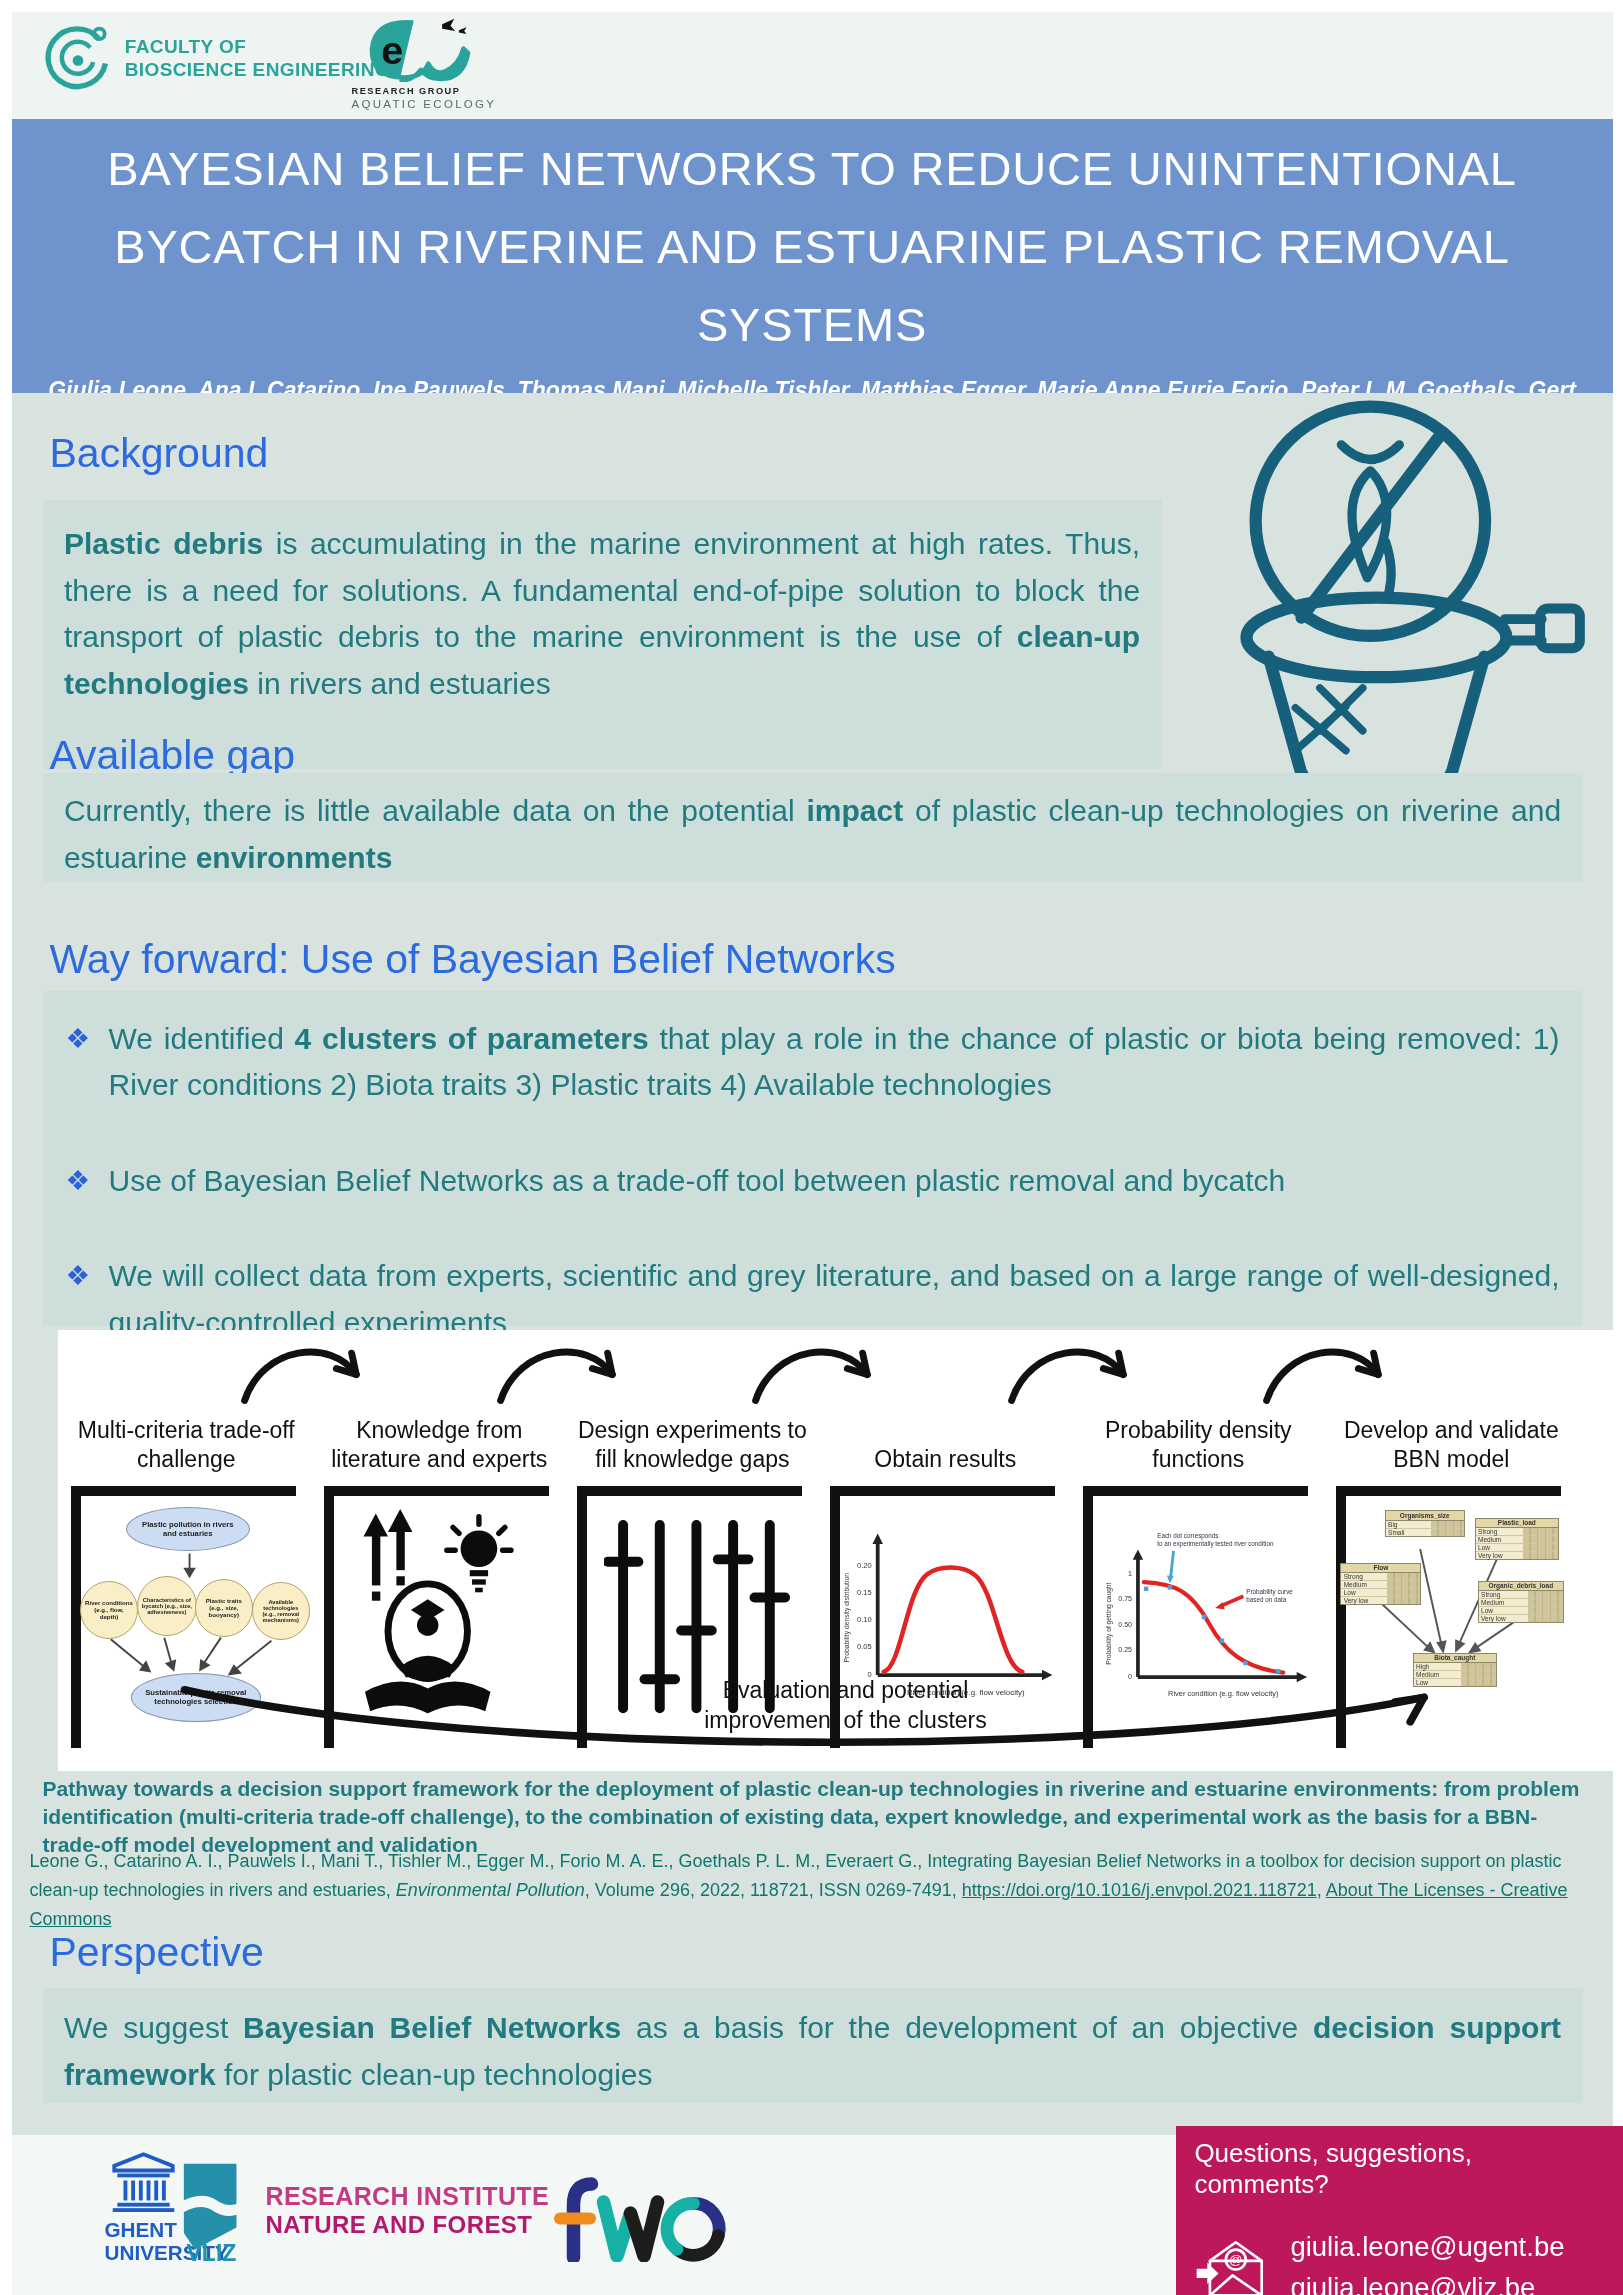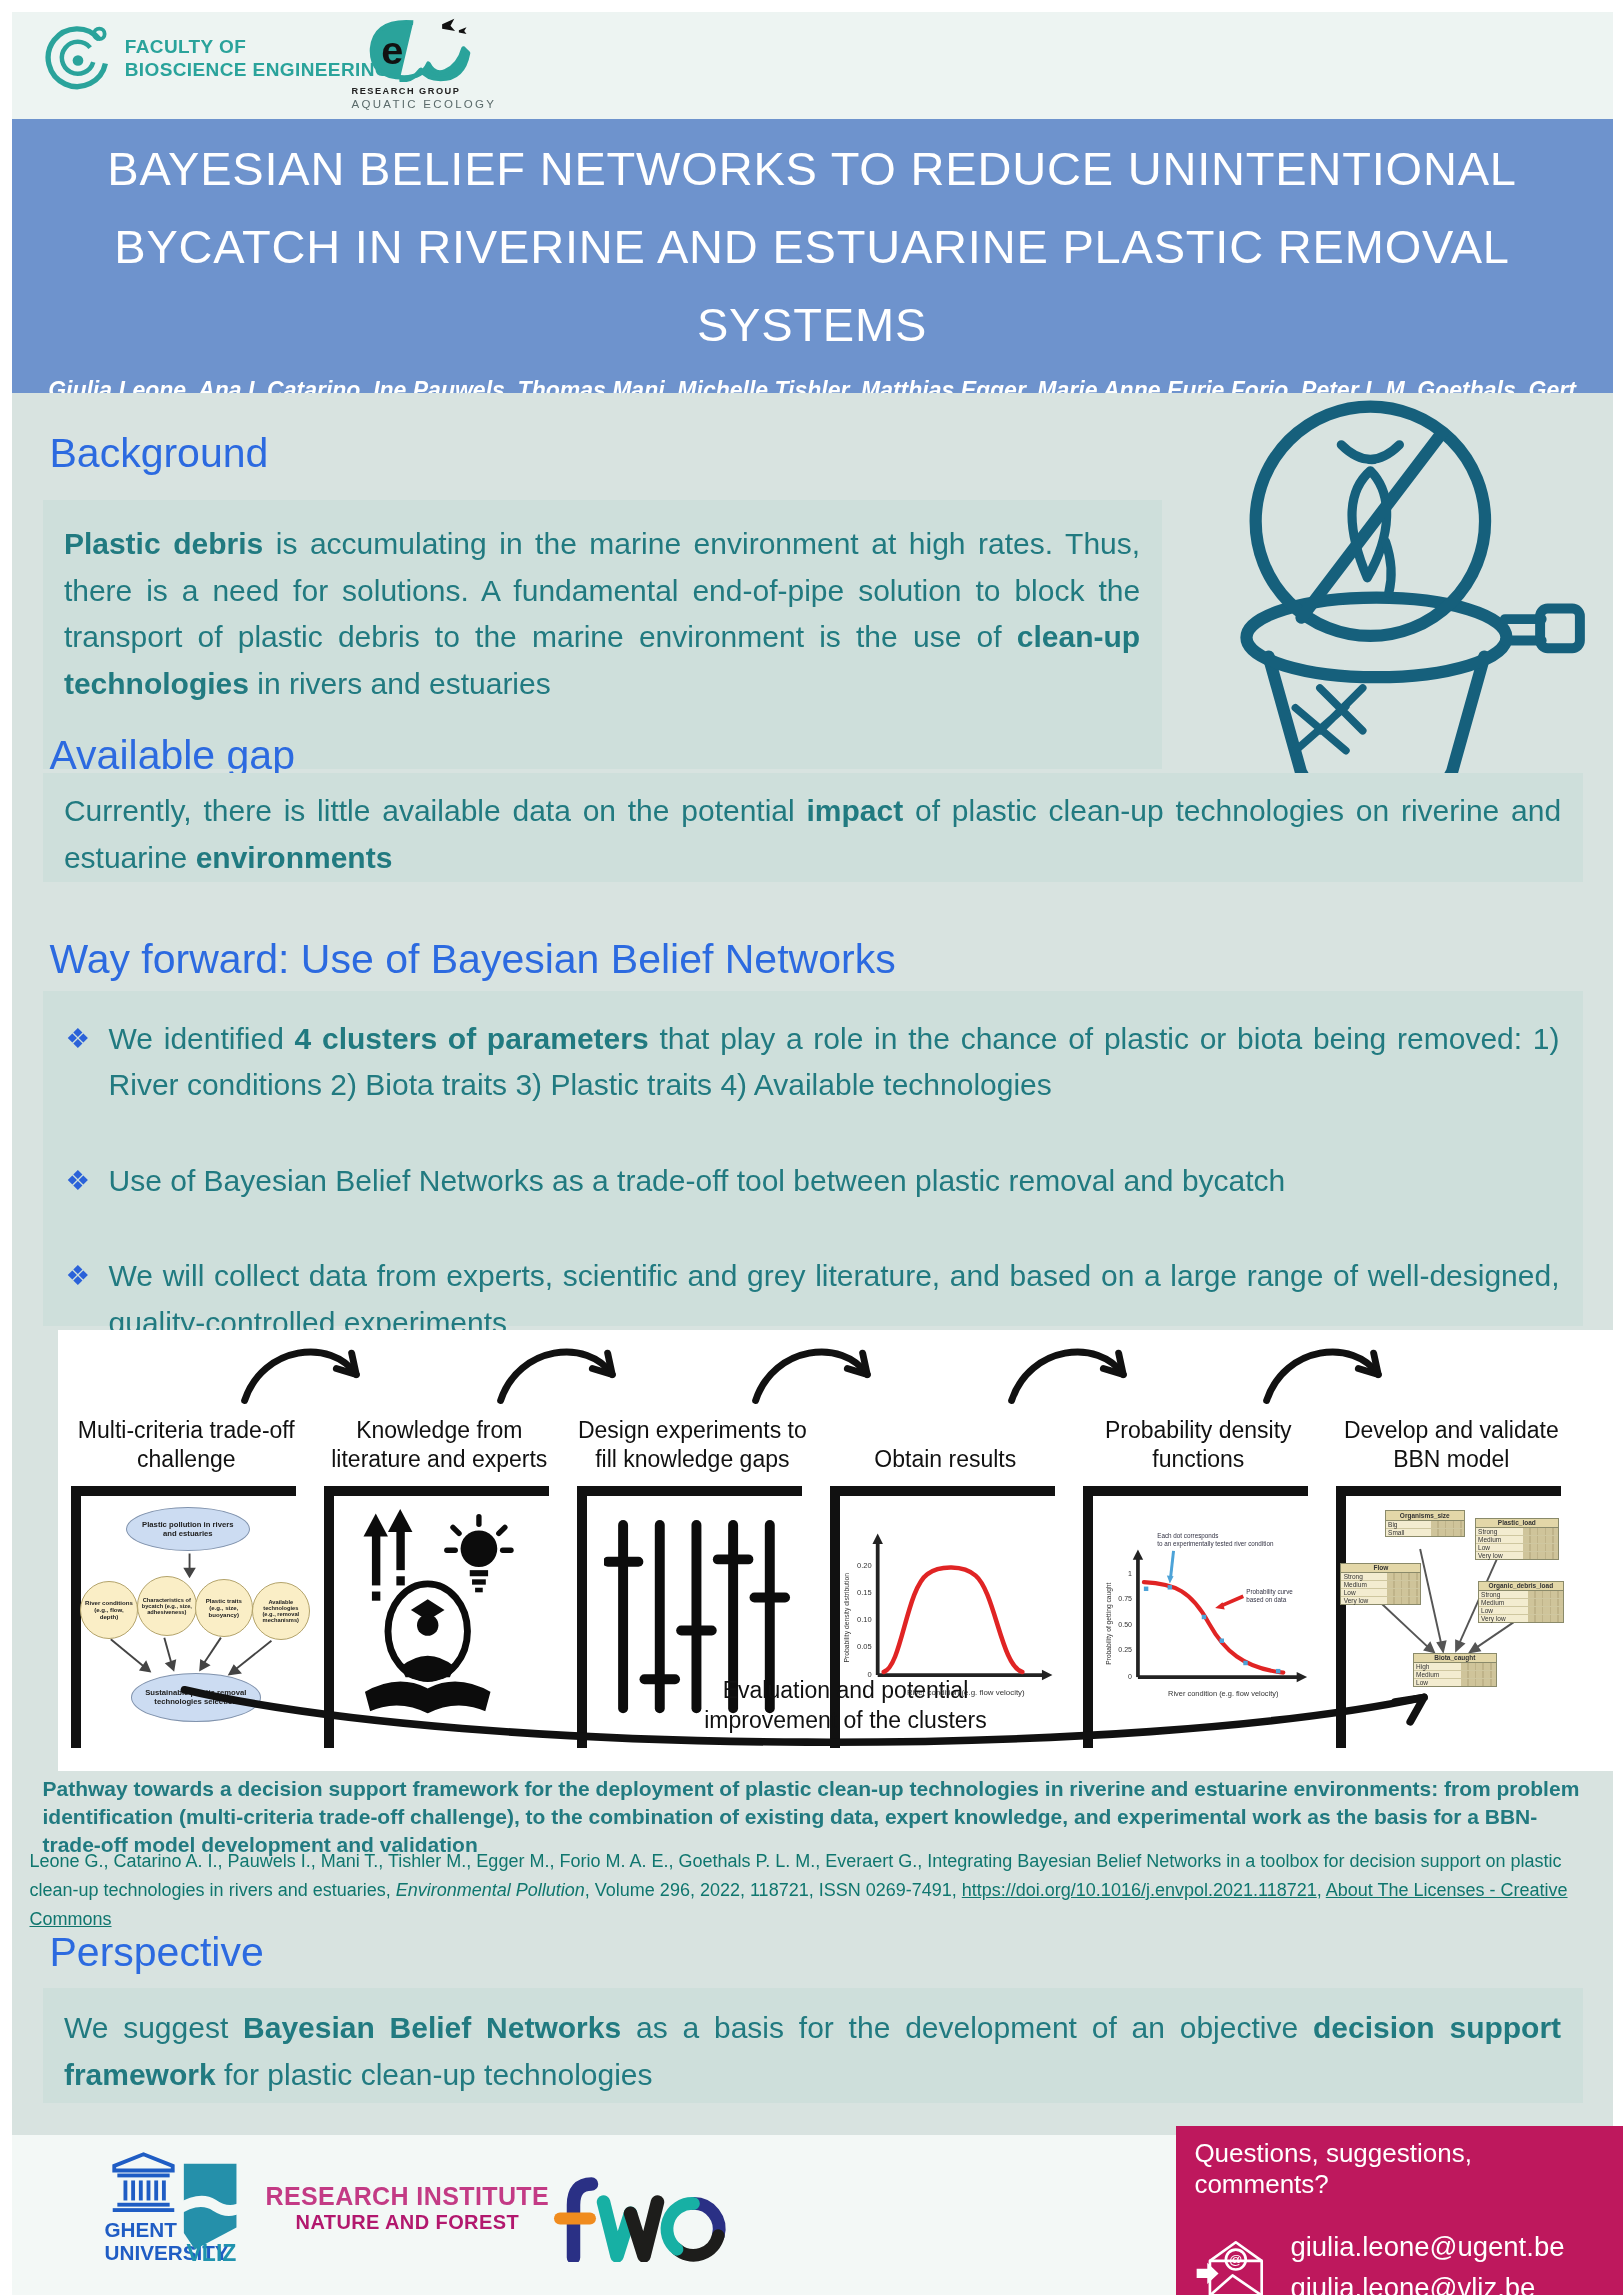--- a/index.html
+++ b/index.html
@@ -74,21 +74,21 @@
   #persp-box{left:31px;top:1595px;width:1540px;height:115px;padding:17px 21.4px;}
 
   
   .footer{left:11.5px;top:2135px;width:1601px;height:161px;background:#f3f8f6;}
   .ghent{left:47px;top:17px;width:99px;text-align:left;margin-left:46px;}
   .ghent-text{font-size:20.7px;font-weight:bold;color:#1f5dc4;line-height:1.12;margin-top:3.1px;}
   .vliz{left:152px;top:26px;width:92px;}
   .vliz-text{font-size:23px;font-weight:bold;color:#1f93ae;margin-top:-13.8px;margin-left:23px;}
   .inbo{left:254px;top:47px;}
   .inbo-l1{font-size:25px;font-weight:bold;color:#c33b85;letter-spacing:0.4px;}
-  .inbo-l2{font-size:20px;font-weight:bold;color:#b2186e;letter-spacing:0.4px;text-align:center;}
+  .inbo-l2{font-size:24px;font-weight:bold;color:#b2186e;letter-spacing:0.4px;}
   .fwo{left:539px;top:37px;}
   .sr-only{position:absolute;width:0.8px;height:0.8px;overflow:hidden;clip:rect(0 0 0 0);}
 
   
   .questions-box{left:1176px;top:2126px;width:448px;height:170px;background:#be185d;color:#fff;padding:12.2px 18.4px;}
   .q-heading{font-size:26px;}
   .q-contact{display:flex;margin-top:26px;gap:23px;align-items:center;}
   .q-emails{font-size:27.5px;line-height:1.5;}
   .q-email{cursor:pointer;}
 </style>

